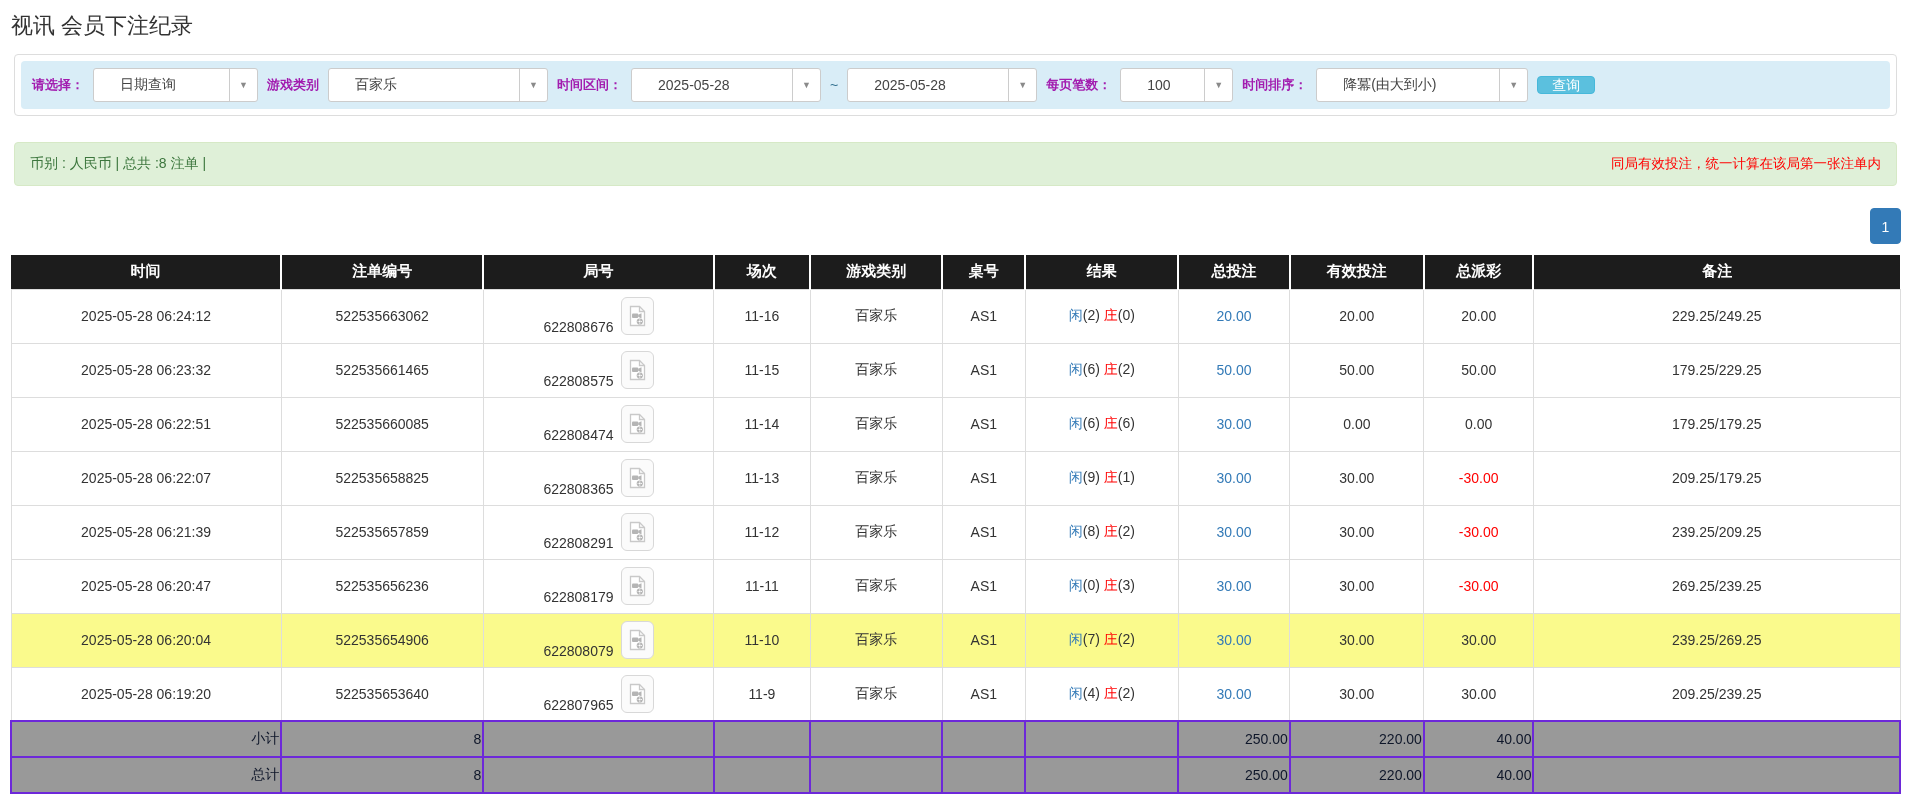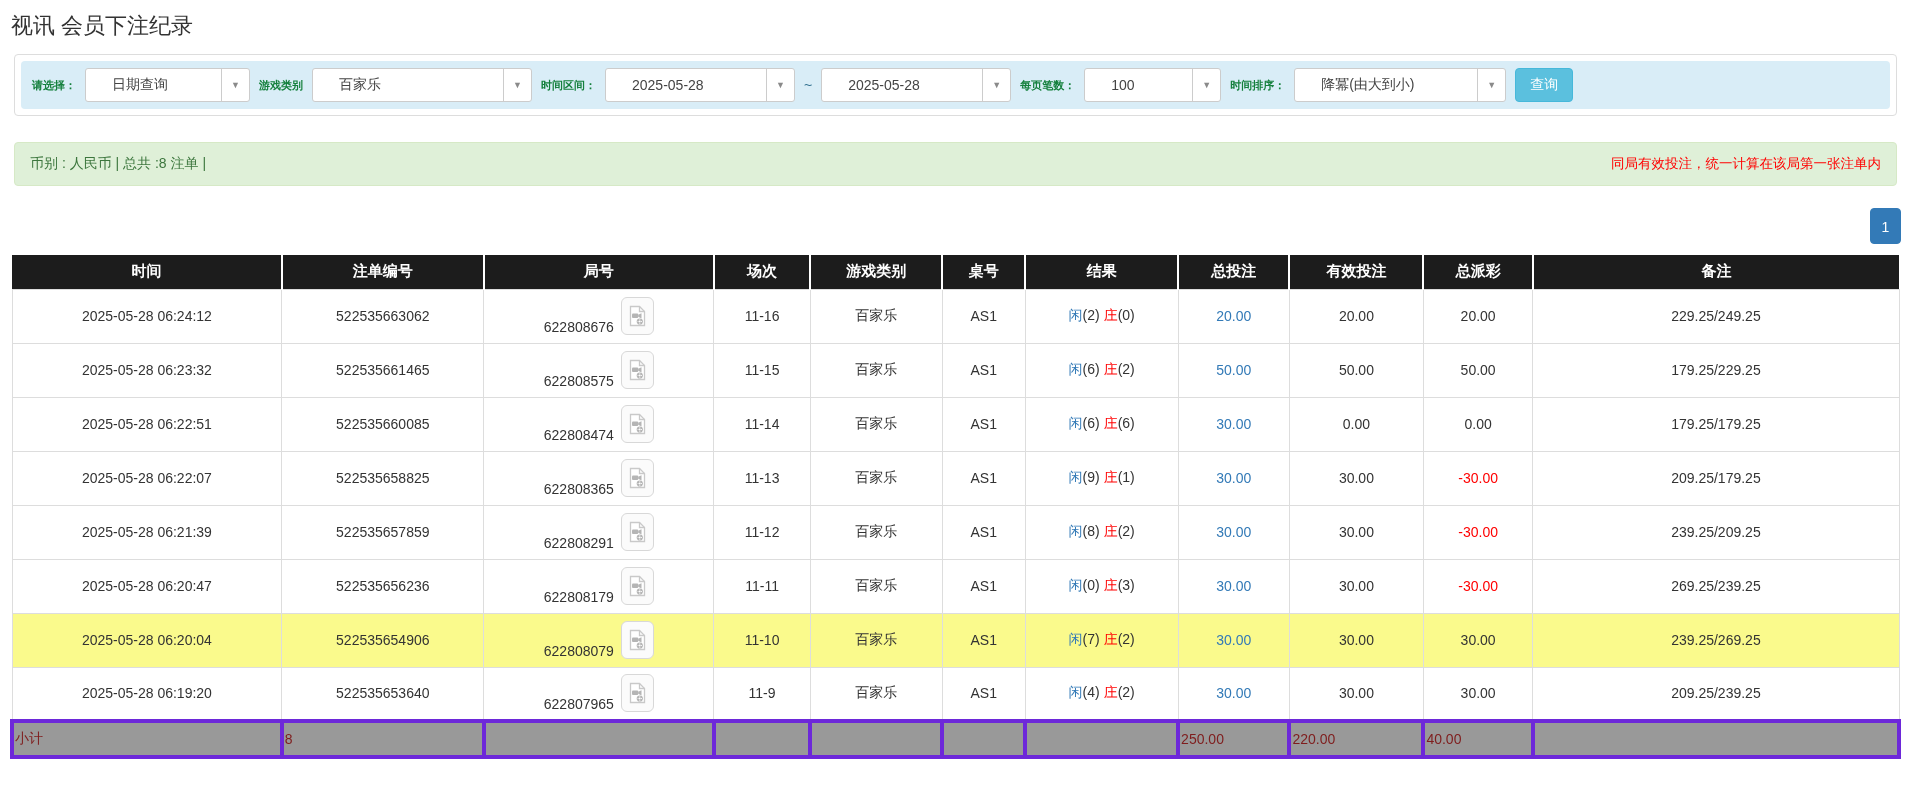--- a/index.html
+++ b/index.html
@@ -15,39 +15,39 @@
   }
   
   .filter-panel {
     margin:0 14px; border:1px solid #ddd; border-radius:4px;
     background:#fff; padding:6px;
   }
   .filter-bar {
     background:#d9edf7; border-radius:4px; padding:7px 11px;
     display:flex; align-items:center; gap:9px;
   }
-  .flabel { color:#15803d; font-weight:bold; font-size:11px; white-space:nowrap;font-family:Liberation Serif, serif; }
+  .flabel { color:#a21caf; font-weight:bold; font-size:13px; white-space:nowrap;font-family:Liberation Serif, serif; }
   .select {
     background:#fff; border:1px solid #ccc; border-radius:3px; height:34px;
     display:inline-flex; align-items:center; justify-content:space-between;
     font-size:14px; color:#444; cursor:pointer; flex:none;padding-left:16px;
   }
   .sel-text { padding:0 10px; white-space:nowrap; overflow:hidden; }
   .sel-arrow {
     width:28px; align-self:stretch; border-left:1px solid #ccc;
     display:flex; align-items:center; justify-content:center;
     color:#8a8a8a; font-size:9px; flex:none;
   }
   .sel-query { width:165px; } .sel-game { width:220px; }
-  .sel-date  { width:190px; } .sel-size { width:137px; }
+  .sel-date  { width:190px; } .sel-size { width:113px; }
   .sel-sort  { width:212px; }
   .tilde { color:#31708f; font-size:14px; }
   .search-btn {
     background:#5bc0de; color:#fff; border:1px solid #46b8da; border-radius:4px;
-    height:34px; padding:0 14px; font-size:14px; cursor:pointer; flex:none;
+    height:18px; padding:0 14px; font-size:14px; cursor:pointer; flex:none;
   }
   
   .summary-bar {
     margin:26px 14px 0; background:#dff0d8; border:1px solid #d6e9c6;
     border-radius:4px; padding:12px 15px; font-size:14px;
     display:flex; justify-content:space-between; align-items:flex-end;
   }
   .summary-left  { color:#3c763d; }
   .summary-right { color:#ff0000; font-size:13.5px; }
   
@@ -77,22 +77,22 @@
   .video-btn {
     width:33px; height:38px; background:#fbfbfb; border:1px solid #d8d8d8;
     border-radius:6px; display:inline-flex; align-items:center;
     justify-content:center; padding:0; cursor:pointer;
   }
   .amount-link { color:#337ab7; text-decoration:none; cursor:pointer; }
   .res-p { color:#337ab7; }
   .res-b { color:#ff0000; }
   td.neg { color:#ff0000; }
   tfoot td {
-    background:#999999; color:#7f1d1d; height:36px; text-align:left;
-    border:4px solid #6d28d9; font-size:14px;
+    background:#999999; color:#0f172a; height:36px; text-align:right;
+    border:2px solid #6d28d9; font-size:14px;
   }
 </style>
 </head>
 <body>
 
 <h1 class="page-title">视讯 会员下注纪录</h1>
 
 <div class="filter-panel">
   <div class="filter-bar">
     <span class="flabel">请选择：</span>
@@ -408,14 +408,27 @@
         <td></td>
         <td></td>
         <td></td>
         <td></td>
         <td></td>
         <td>250.00</td>
         <td>220.00</td>
         <td>40.00</td>
         <td></td>
       </tr>
+      <tr>
+        <td>总计</td>
+        <td>8</td>
+        <td></td>
+        <td></td>
+        <td></td>
+        <td></td>
+        <td></td>
+        <td>250.00</td>
+        <td>220.00</td>
+        <td>40.00</td>
+        <td></td>
+      </tr>
     </tfoot>
 </table>
 
 </body></html>

